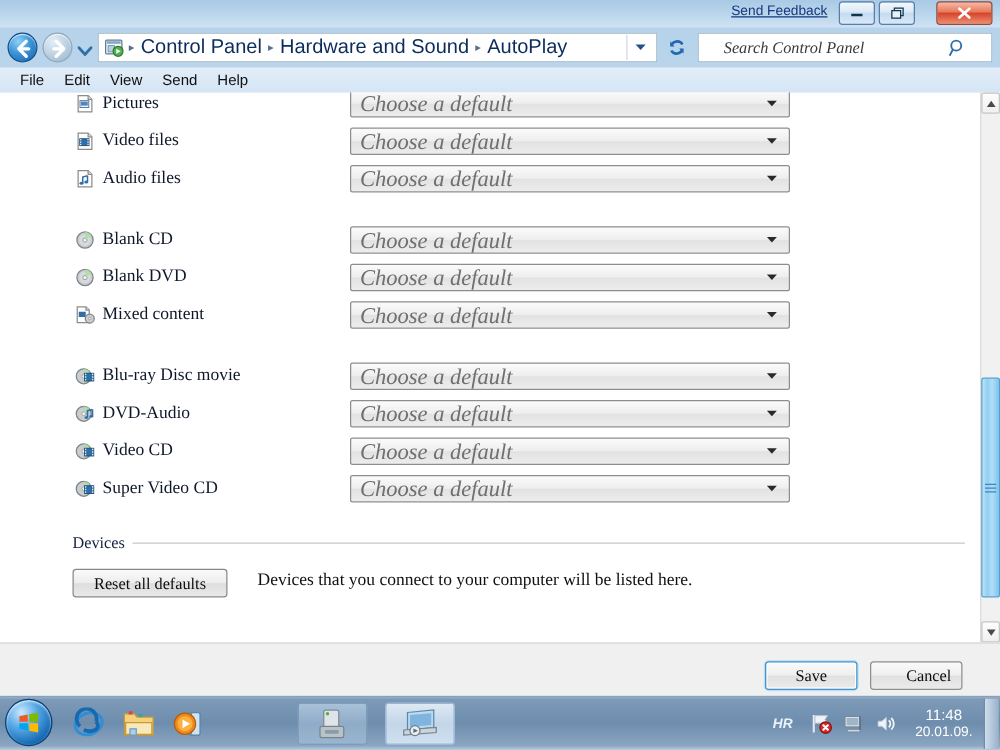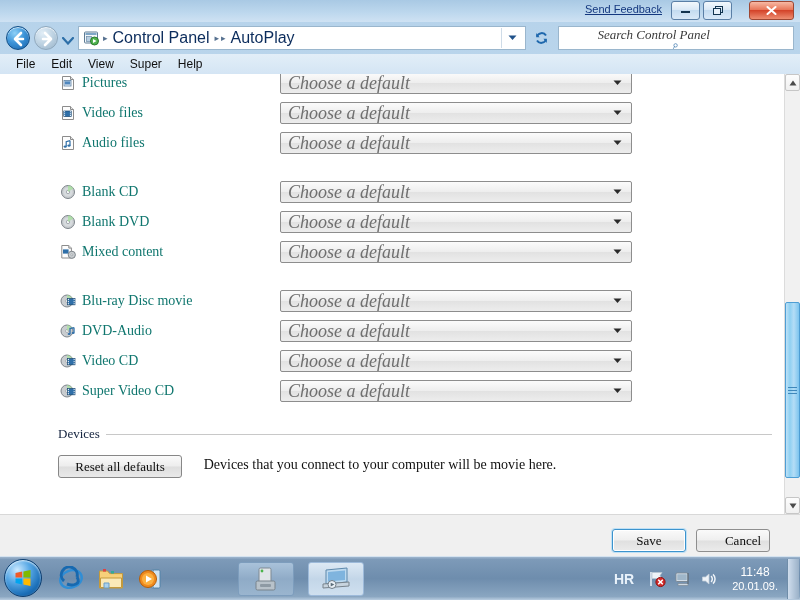--- a/index.html
+++ b/index.html
@@ -86,21 +86,21 @@
     margin-left: auto; padding: 0 6px; cursor: pointer;
     border-left: 1px solid #cfdce8; height: 20px; display:flex; align-items:center;
   }
   #refresh-btn {
     position: absolute; left: 530px; top: 5px; width: 22px; height: 22px;
     display: flex; align-items: center; justify-content: center; cursor: pointer;
   }
   #searchbox {
     position: absolute; left: 558px; top: 4px; width: 236px; height: 24px;
     background: #fff; border: 1px solid #9ab6cd;
-    display: flex; align-items: center; padding: 0 20px; flex-direction: column;
+    display: flex; align-items: center; padding: 0 20px;
   }
   #search-input {
     border: none; outline: none; flex: 1; height: 20px;
     font-family: "Liberation Serif", serif; font-style: italic;
     font-size: 13px; color: #2a2a2a; background: transparent;
   }
   #search-input::placeholder { color: #3a3a3a; opacity: 1; }
 
   
   #menubar {
@@ -125,21 +125,21 @@
   .row {
     position: absolute; left: 0; width: 784px; height: 30px;
     display: flex; align-items: center;
   }
   .row-icon {
     position: absolute; left: 60px; width: 16px; height: 16px;
   }
   .row-label {
     position: absolute; left: 82px;
     font-family: "Liberation Serif", serif;
-    font-size: 14px; color: #0f766e; white-space: nowrap;
+    font-size: 14px; color: #0f172a; white-space: nowrap;
   }
   .combo {
     position: absolute; left: 280px; width: 352px; height: 22px;
     border: 1px solid #8d8d8d; border-radius: 2px;
     background: linear-gradient(to bottom, #fbfbfb 0%, #eeeeee 48%, #e2e2e2 52%, #ededed 100%);
     display: flex; align-items: center; cursor: pointer;
   }
   .combo-text {
     flex: 1; padding-left: 7px;
     font-family: "Liberation Serif", serif; font-style: italic;
@@ -235,21 +235,21 @@
     display: flex; align-items: center; justify-content: center;
   }
   .taskbtn.active {
     background: linear-gradient(to bottom, #dde9f4 0%, #c3d6e8 50%, #cfe0ef 100%);
     border: 1px solid #9dbada;
   }
   #tray {
     position: absolute; right: 0; top: 0; height: 44px; display: flex; align-items: center;
   }
   #lang {
-    font-size: 14px; color: #e9f2fa; padding: 0 10px; cursor: pointer; font-weight: bold;
+    font-size: 11px; color: #e9f2fa; padding: 0 10px; cursor: pointer; font-weight: bold; font-style: italic;
   }
   .tray-icon {
     width: 20px; height: 20px; margin: 0 3px; cursor: pointer;
     display: flex; align-items: center; justify-content: center; position: relative;
   }
   #clock {
     padding: 0 9px 0 10px; text-align: center; color: #ffffff; cursor: pointer;
     line-height: 14px;
   }
   #clock .t { font-size: 12px; display: block; }
@@ -316,20 +316,21 @@
             <rect x="1.5" y="2" width="13" height="11" rx="1" fill="#f4f8fb" stroke="#5d7b94"></rect>
             <rect x="2.5" y="3" width="11" height="2" fill="#7fa6c6"></rect>
             <rect x="3.5" y="6.5" width="5" height="5" fill="#b9cfe2" stroke="#6b8aa5" stroke-width=".7"></rect>
             <circle cx="11.5" cy="11" r="4" fill="#4eb24e" stroke="#2c7b2c"></circle>
             <path d="M10 9 L13.5 11 L10 13 Z" fill="#ffffff"></path>
           </svg>
         </span>
         <span class="crumb-sep">▸</span>
         <span class="crumb">Control Panel</span>
         <span class="crumb-sep">▸</span>
+        <span class="crumb">Hardware and Sound</span>
         <span class="crumb-sep">▸</span>
         <span class="crumb">AutoPlay</span>
         <span id="addr-drop">
           <svg width="9" height="6" viewBox="0 0 9 6">
             <path d="M0.5 0.5 L4.5 5 L8.5 0.5 Z" fill="#20528a"></path>
           </svg>
         </span>
       </div>
 
       <div id="refresh-btn">
@@ -347,21 +348,21 @@
           <circle cx="6" cy="5.5" r="4" fill="none" stroke="#2f6ea8" stroke-width="1.5"></circle>
           <path d="M3.3 8.6 L1 13" stroke="#2f6ea8" stroke-width="1.5" stroke-linecap="round"></path>
         </svg>
       </div>
     </div>
 
     <div id="menubar">
       <span class="menu-item">File</span>
       <span class="menu-item">Edit</span>
       <span class="menu-item">View</span>
-      <span class="menu-item">Super</span>
+      <span class="menu-item">Send</span>
       <span class="menu-item">Help</span>
     </div>
 
     <div id="content">
       <div id="scrollarea">
 
         <div class="row" style="top:-6px">
           <span class="row-icon">
             <svg width="16" height="16" viewBox="0 0 16 16">
               <path d="M2.5 1.5 h8 l3 3 v10 h-11 z" fill="#fdfdfd" stroke="#8c8c8c"></path>
@@ -586,21 +587,21 @@
                 </svg>
             </span>
           </div>
         </div>
 
         <div id="devices-head">
           <span id="devices-label">Devices</span>
           <span id="devices-rule"></span>
         </div>
 
-        <div id="devices-empty">Devices that you connect to your computer will be movie here.</div>
+        <div id="devices-empty">Devices that you connect to your computer will be listed here.</div>
 
         <div id="reset-btn">Reset all defaults</div>
       </div>
     </div>
 
     <div id="scrollbar">
       <div class="sb-btn" id="sb-up">
         <svg width="8" height="6" viewBox="0 0 8 6">
           <path d="M4 0.5 L7.5 5.5 L0.5 5.5 Z" fill="#4a4a4a"></path>
         </svg>

